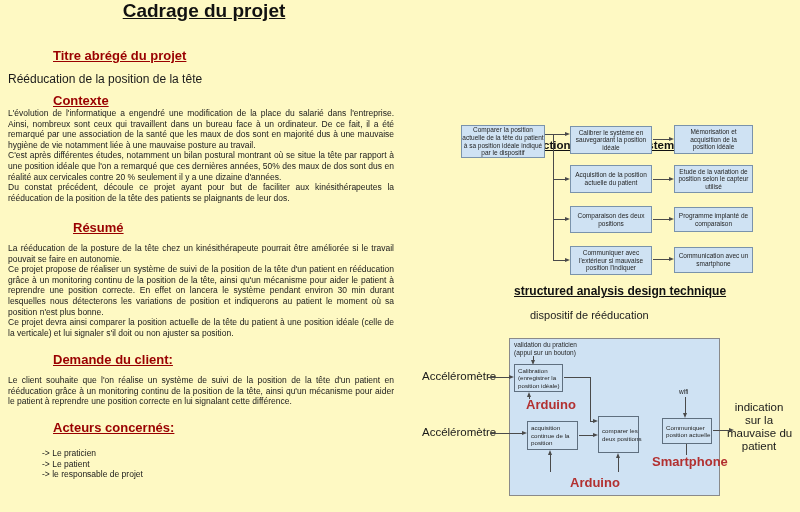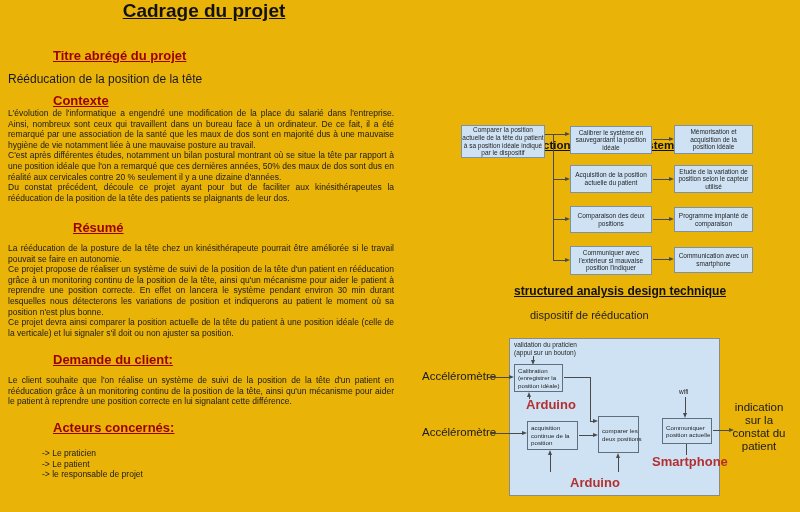--- a/index.html
+++ b/index.html
@@ -1,16 +1,16 @@
 <!DOCTYPE html>
 <html><head>
 <meta charset="utf-8">
 <style>
   html,body{margin:0;padding:0;background:#fff;}
-  .page{position:relative;width:800px;height:512px;background:#eab308;overflow:hidden;
+  .page{position:relative;width:800px;height:512px;background:#fef9c3;overflow:hidden;
         font-family:"Liberation Sans","DejaVu Sans",sans-serif;}
   .abs{position:absolute;}
   .doc-title{font-size:19px;font-weight:bold;text-decoration:underline;text-align:center;color:#111;}
   .sec-hd{font-size:13px;font-weight:bold;text-decoration:underline;color:#990000;margin-left:45px;}
   .body-text{font-size:8.5px;line-height:10.6px;text-align:justify;color:#1a1a1a;width:386px;}
   .plain{font-size:12px;color:#1a1a1a;}
   .af-title{font-size:16.5px;font-weight:bold;text-decoration:underline;color:#990000;text-align:center;}
   .sub-hd{font-size:11.5px;font-weight:bold;text-decoration:underline;color:#111;text-align:center;}
   .sadt-hd{font-size:12px;font-weight:bold;text-decoration:underline;color:#111;}
   .sadt-sub{font-size:11px;color:#222;}
@@ -162,21 +162,21 @@
   <div class="ln" style="left:685px;top:397px;width:1px;height:16px;"></div>
   <div class="ah ah-d" style="left:683px;top:413px;"></div>
 
   <div class="abs sbox" style="left:662px;top:418px;width:50px;height:26px;">Communiquer
 position actuelle</div>
 
   <div class="ln" style="left:713px;top:430px;width:16px;height:1px;"></div>
   <div class="ah ah-r" style="left:729px;top:428px;"></div>
   <div class="abs out-label" style="left:727px;top:401px;width:64px;">indication
 sur la
-constat du
+mauvaise du
 patient</div>
 
   <div class="ln" style="left:686px;top:444px;width:1px;height:11px;"></div>
   <div class="abs red-label" style="left:652px;top:454px;">Smartphone</div>
 
   <div class="ah ah-u" style="left:548px;top:450px;"></div>
   <div class="ln" style="left:550px;top:454px;width:1px;height:18px;"></div>
   <div class="ah ah-u" style="left:616px;top:453px;"></div>
   <div class="ln" style="left:618px;top:457px;width:1px;height:15px;"></div>
   <div class="abs red-label" style="left:570px;top:475px;">Arduino</div>

